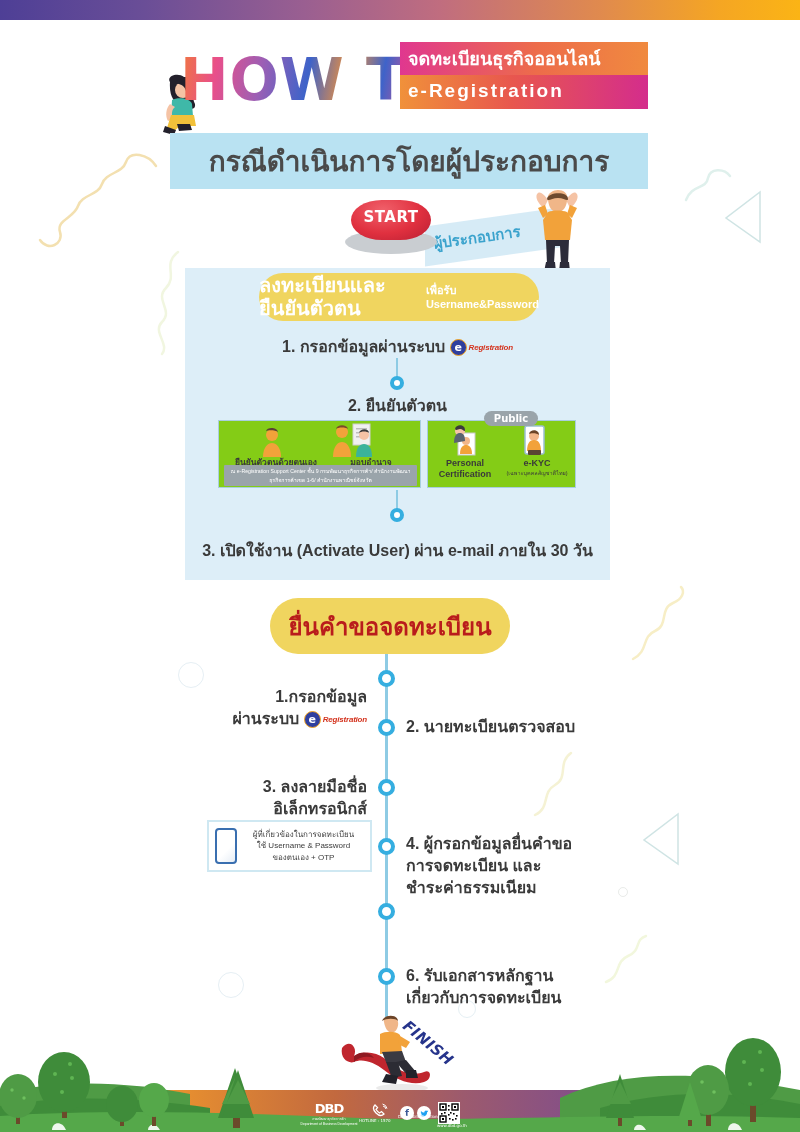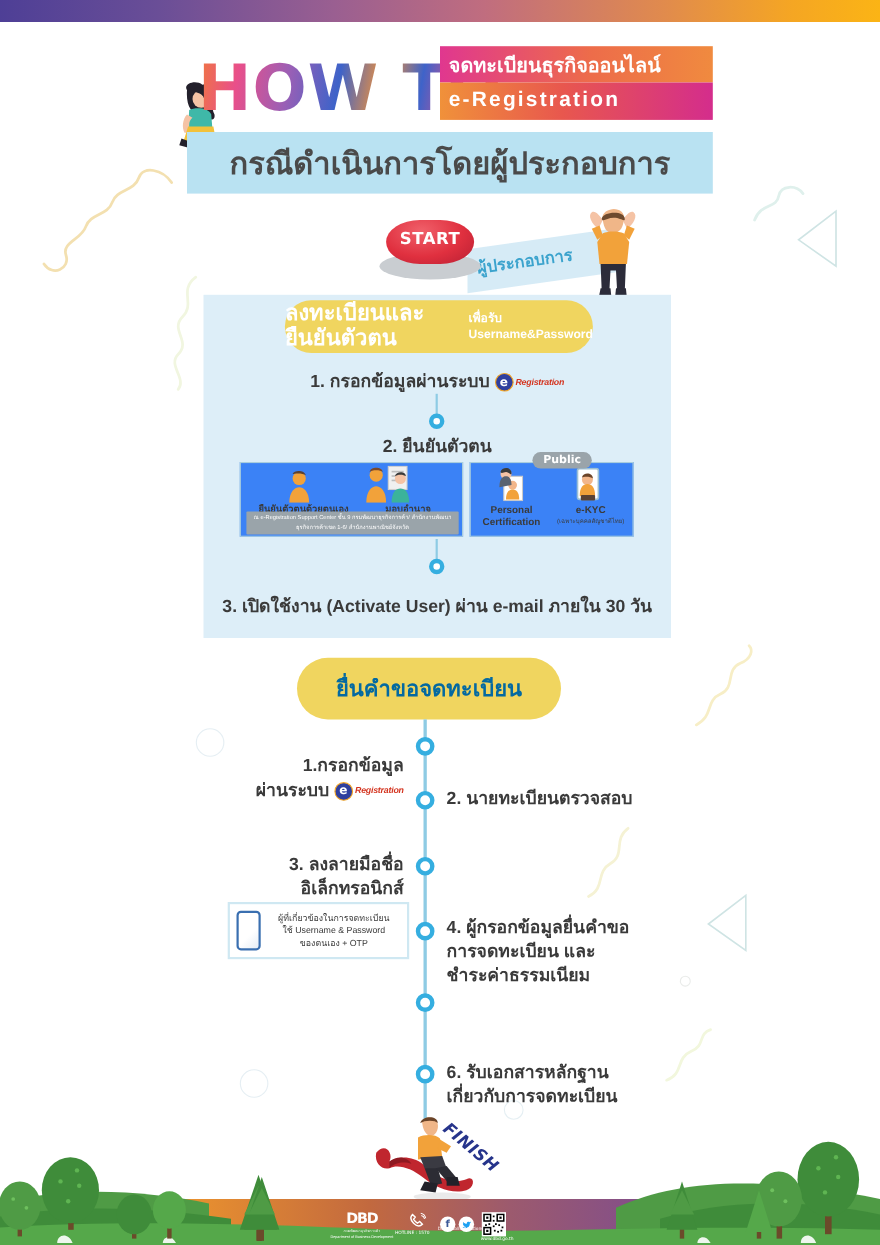--- a/index.html
+++ b/index.html
@@ -48,21 +48,21 @@
     background: linear-gradient(90deg,#e0378f 0%, #ed6c4a 55%, #f08a3f 100%);
     color: #ffffff; font-size: 18px; font-weight: 700; padding: 6px 8px 5px 8px;
     line-height: 22px; text-align: left; white-space: nowrap;
   }
   .th-line2 {
     background: linear-gradient(90deg,#f0913a 0%, #e8574e 45%, #d42d8c 100%);
     color: #ffffff; font-size: 19px; font-weight: 700; letter-spacing: 2px;
     padding: 4px 8px 6px 8px; line-height: 24px; white-space: nowrap;
   }
   .subtitle-band {
-    position: absolute; left: 170px; top: 94px; width: 478px; height: 56px;
+    position: absolute; left: 170px; top: 107px; width: 478px; height: 56px;
     background: #b9e2f2; display: flex; align-items: center; justify-content: center;
   }
   .subtitle-band span {
     color: #4a4a4a; font-size: 28px; font-weight: 700;
   }
 
   
   .girl { position: absolute; left: 152px; top: 48px; width: 60px; height: 66px; }
 
   
@@ -128,21 +128,21 @@
   }
   .ereg-word {
     margin-left: 2px; color: #d4341f; font-size: 8px;
     font-style: italic; font-weight: 700; letter-spacing: -.2px;
   }
 
   
   .verify-row { position: absolute; left: 33px; top: 152px; width: 358px; height: 68px; }
   .vpanel {
     position: absolute; top: 0; height: 68px;
-    border: 1px solid #a9cede; background: #3b82f6;
+    border: 1px solid #a9cede; background: #84cc16;
   }
   .vpanel-left { left: 0; width: 203px; }
   .vpanel-right { left: 209px; width: 149px; }
   .online-tag {
     position: absolute; left: 266px; top: -9px; width: 54px; height: 15px;
     background: #9aa4aa; border-radius: 8px; color:#ffffff;
     font-size: 10px; font-weight: 700; display: flex;
     align-items: center; justify-content: center;
     font-family: "DejaVu Sans", sans-serif;
   }
@@ -159,21 +159,21 @@
     position: absolute; left: 0; top: 270px; width: 425px; text-align: center;
     color: #3a3a3a; font-size: 16px; font-weight: 700;
   }
 
   
   .pill2 {
     position: absolute; left: 270px; top: 598px; width: 240px; height: 56px;
     border-radius: 30px; background: #f0d55f;
     display: flex; align-items: center; justify-content: center;
   }
-  .pill2 span { color:#0369a1; font-size: 20px; font-weight: 700; }
+  .pill2 span { color:#b91c1c; font-size: 24px; font-weight: 700; }
 
   
   .tl-line {
     position: absolute; left: 385px; top: 654px; width: 3px; height: 366px;
     background: #8ecbe4;
   }
   .tl-node {
     position: absolute; left: 378px; width: 17px; height: 17px;
     border-radius: 50%; background: #ffffff; border: 4px solid #35aee0;
   }

